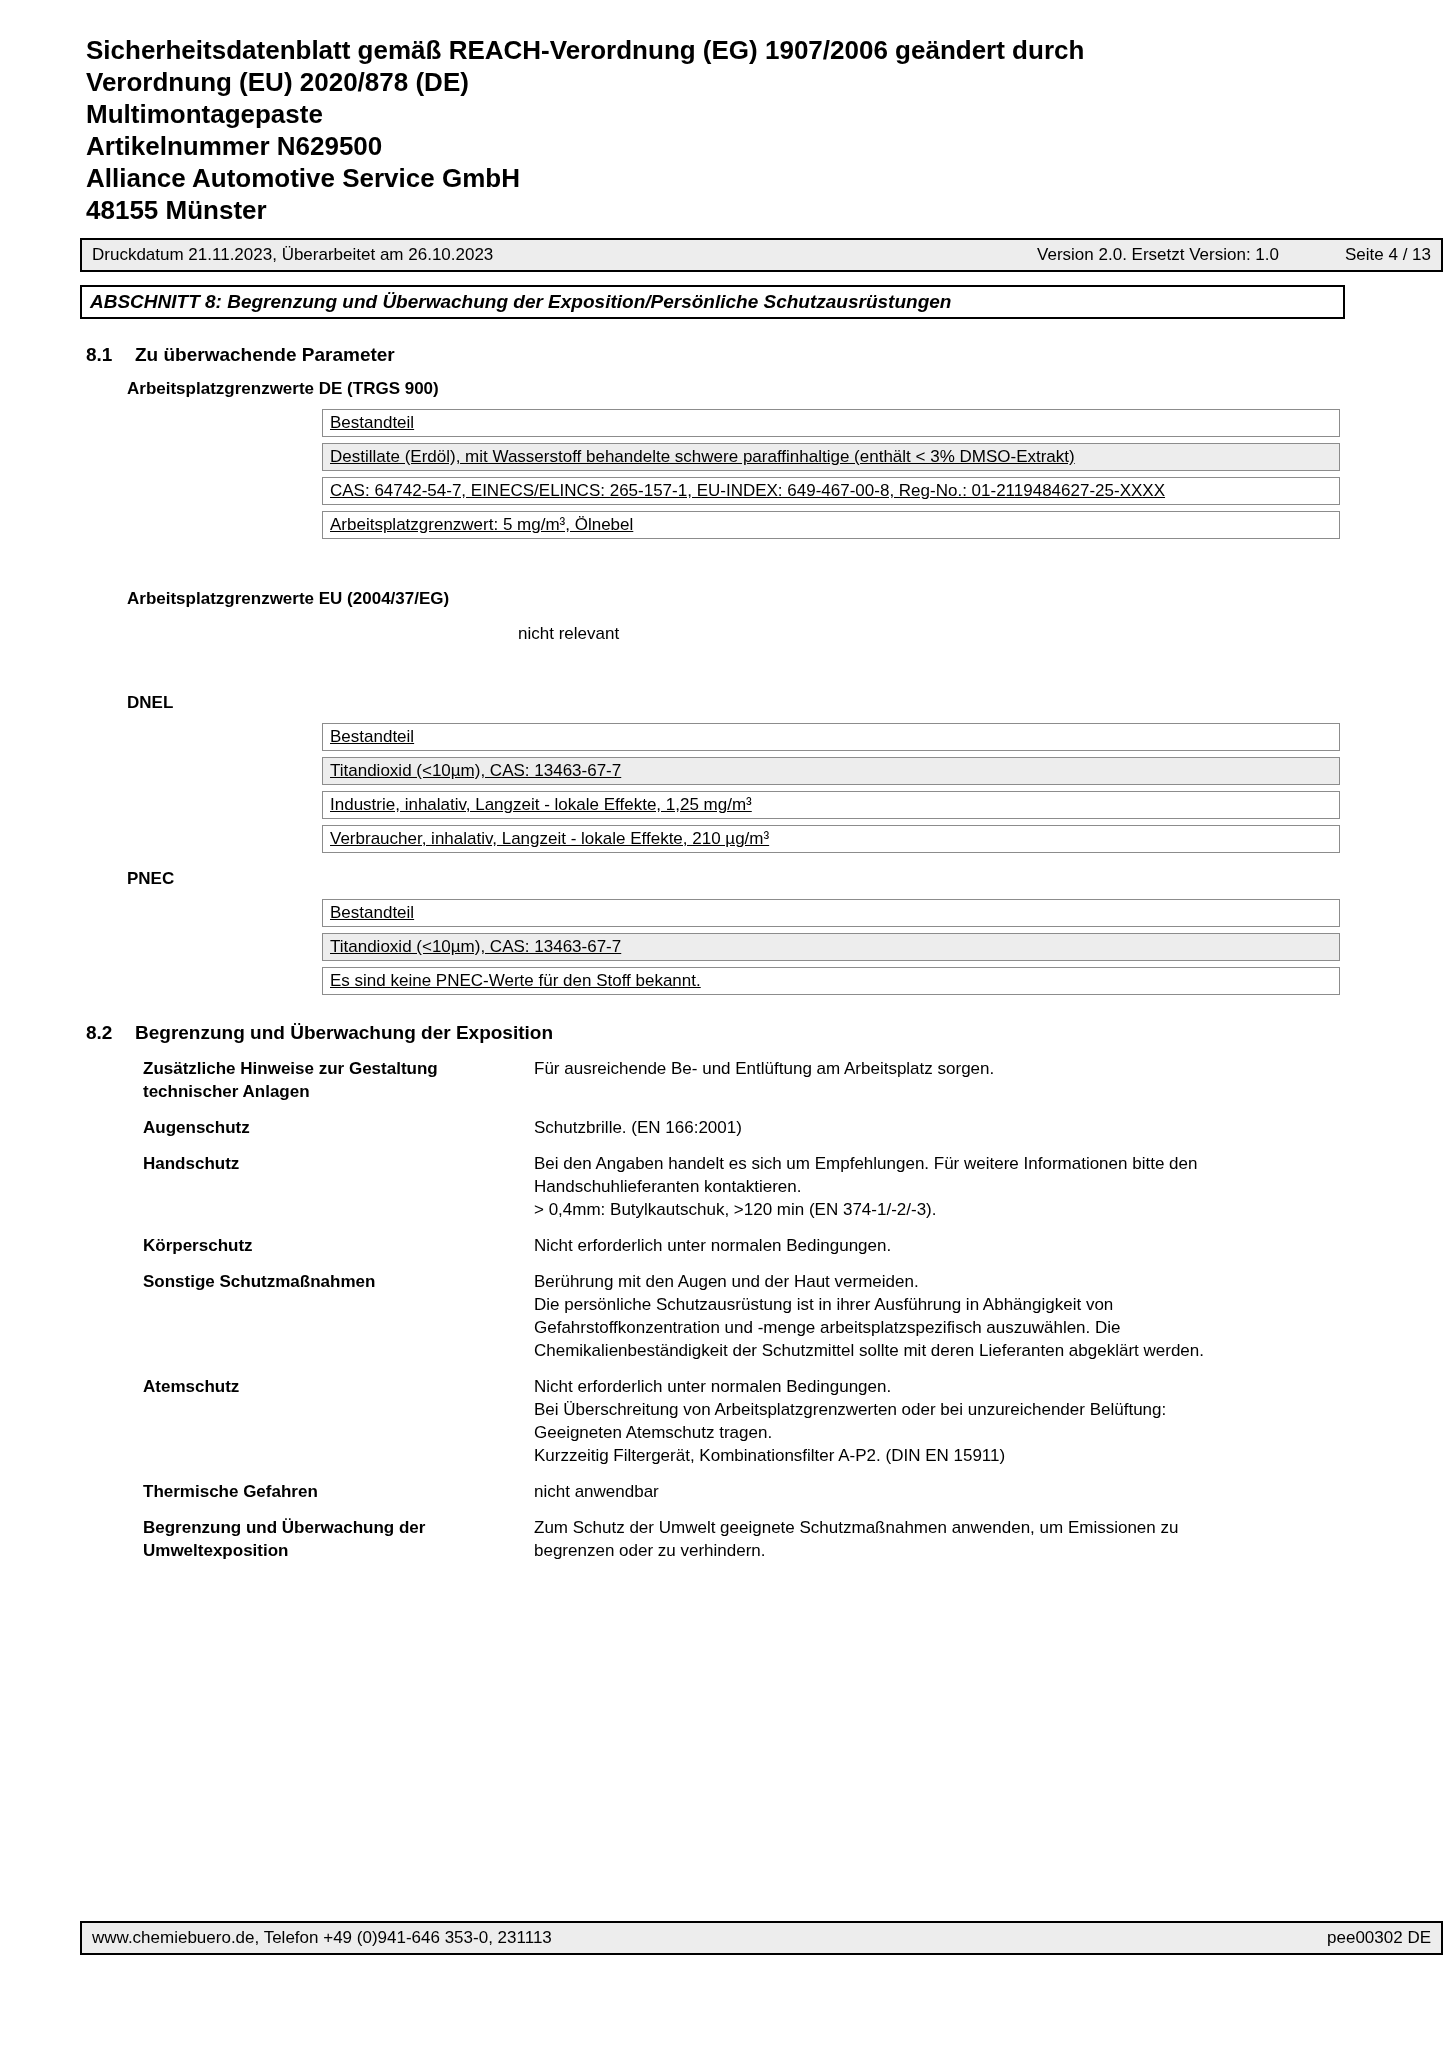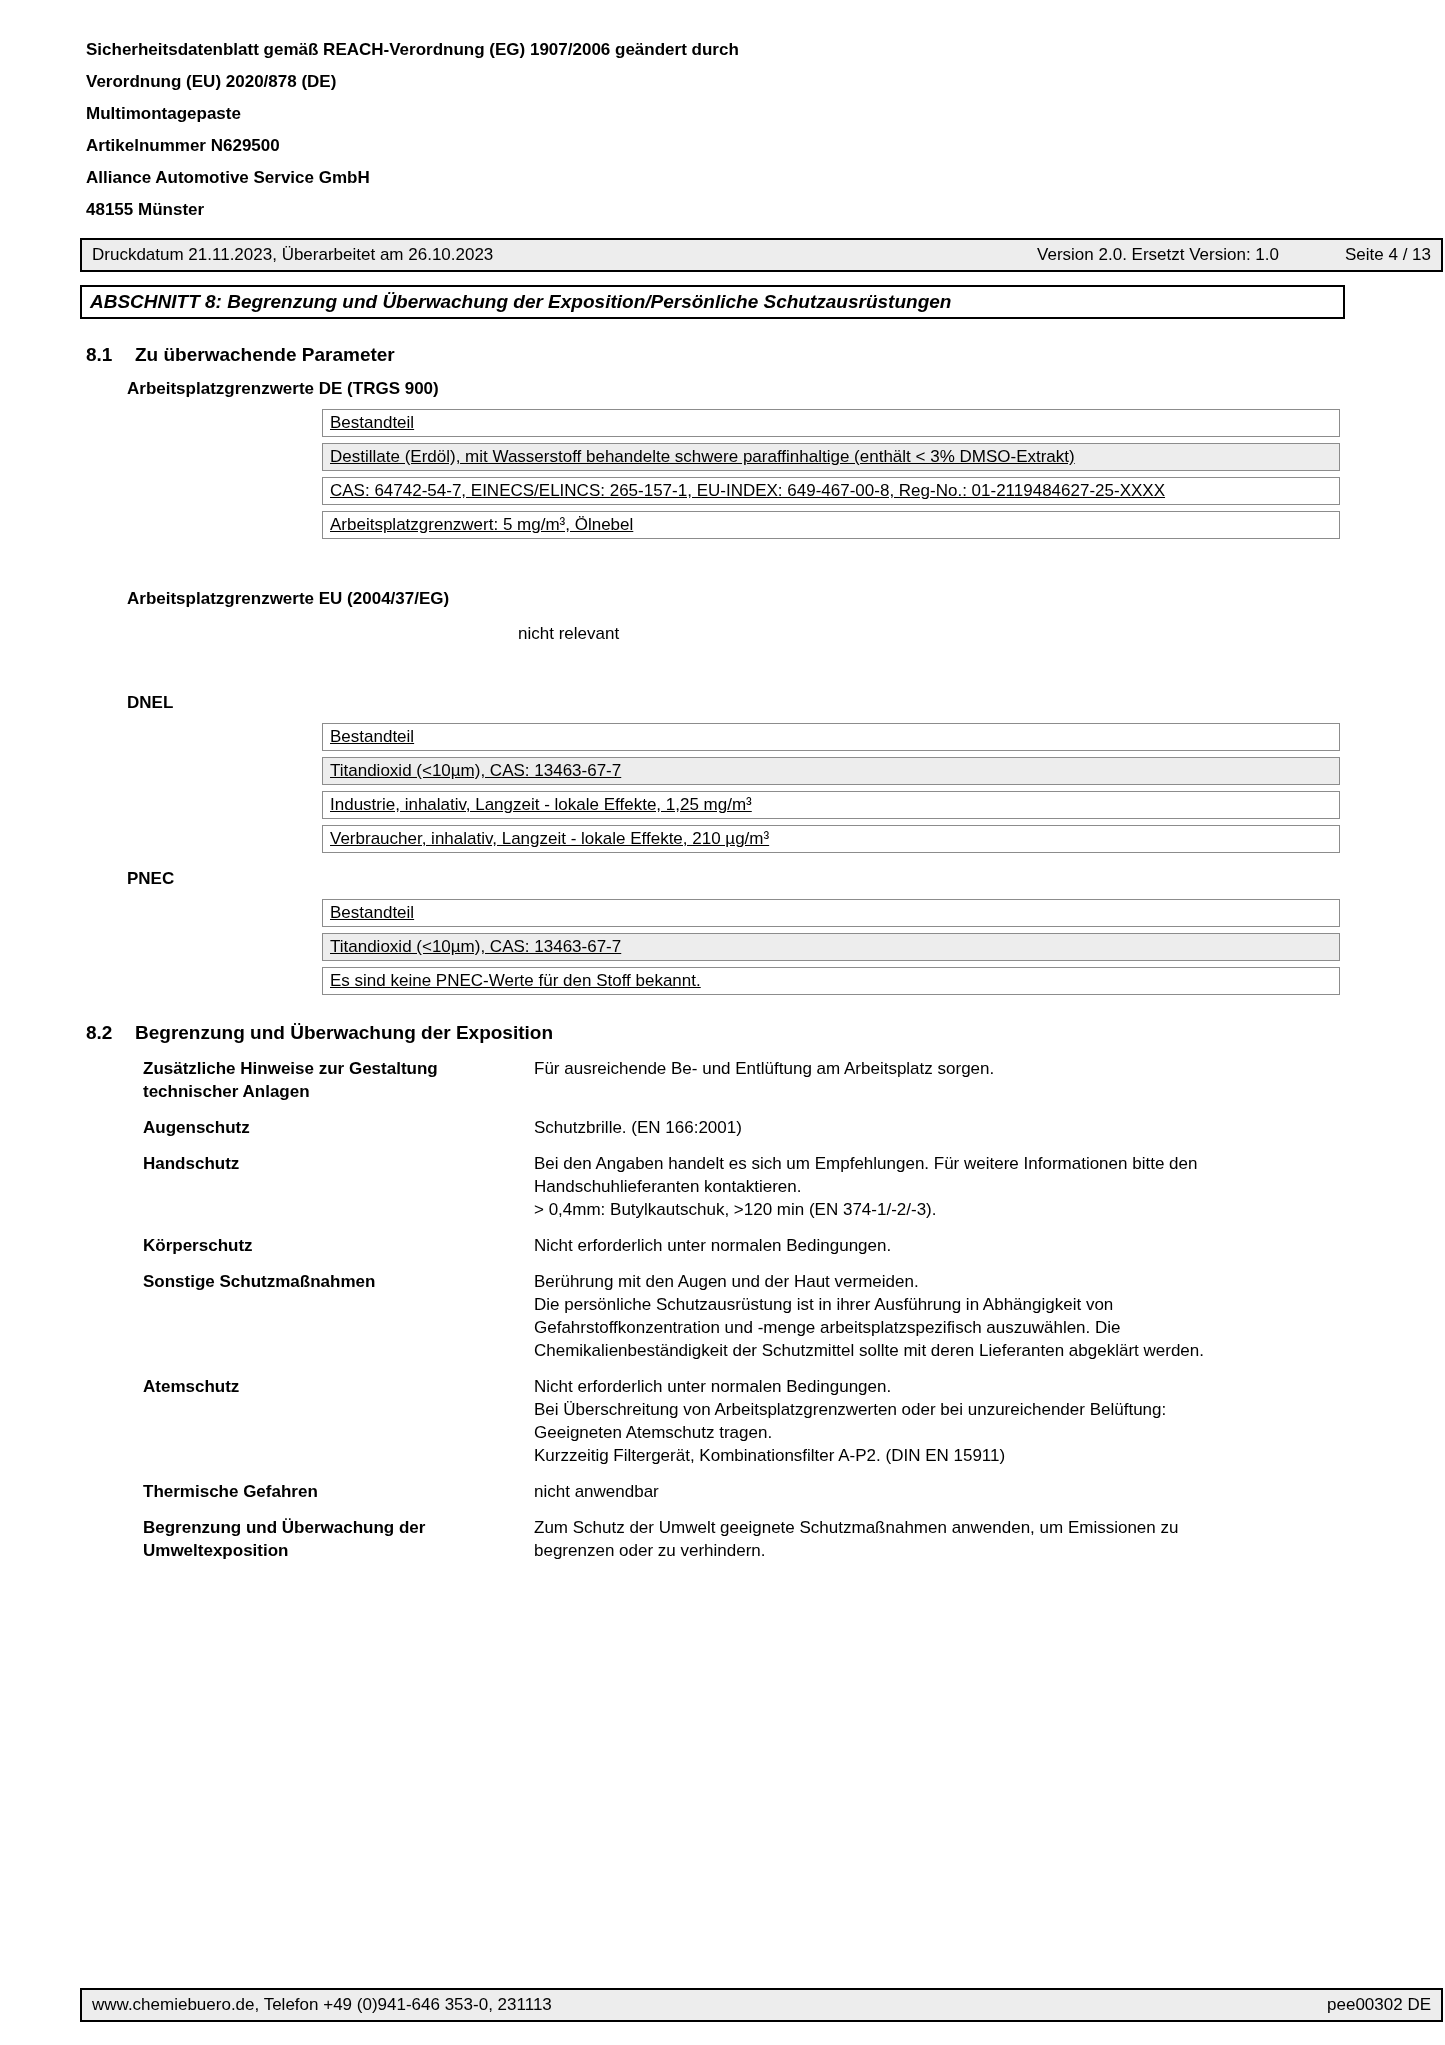--- a/index.html
+++ b/index.html
@@ -4,21 +4,21 @@
 <style>
   html,body{margin:0;padding:0;background:#fff;}
   body{
     width:1445px;height:2045px;position:relative;
     font-family:"Liberation Sans","DejaVu Sans",sans-serif;
     color:#000;-webkit-font-smoothing:antialiased;
   }
   .page{position:absolute;left:0;top:0;width:1445px;height:2045px;background:#fff;overflow:hidden;}
   .content{position:absolute;left:80px;top:0;width:1265px;}
 
-  .header-block{margin:34px 0 0 6px;font-weight:bold;font-size:17px;line-height:32px;}
+  .header-block{margin:34px 0 0 6px;font-weight:bold;font-size:26px;line-height:32px;}
 
   .bar{
     box-sizing:border-box;width:1363px;height:34px;
     border:2px solid #000;background:#ededed;
     display:flex;align-items:center;padding:0 10px;font-size:17px;
   }
   .meta-bar{margin-top:12px;}
   .meta-left{flex:1;}
   .meta-version{white-space:nowrap;}
   .meta-page{width:152px;text-align:right;white-space:nowrap;}
@@ -50,21 +50,21 @@
   }
   .trow.shaded{background:#ededed;}
 
   .nr-line{margin-left:438px;margin-top:11px;font-size:17px;line-height:23px;}
 
   .kv-list{margin-top:12px;margin-left:47px;width:1218px;}
   .kv{display:flex;margin-bottom:13px;font-size:17px;line-height:23px;}
   .kv-label{width:391px;flex-shrink:0;font-weight:bold;margin-left:16px;}
   .kv-value{flex:1;}
 
-  .footer-bar{position:absolute;left:80px;top:1988px;}
+  .footer-bar{position:absolute;left:80px;top:1921px;}
   .footer-left{flex:1;}
   .footer-right{white-space:nowrap;}
 </style>
 </head>
 <body>
 
 <div class="page">
   <div class="content">
 
     <div class="header-block">

